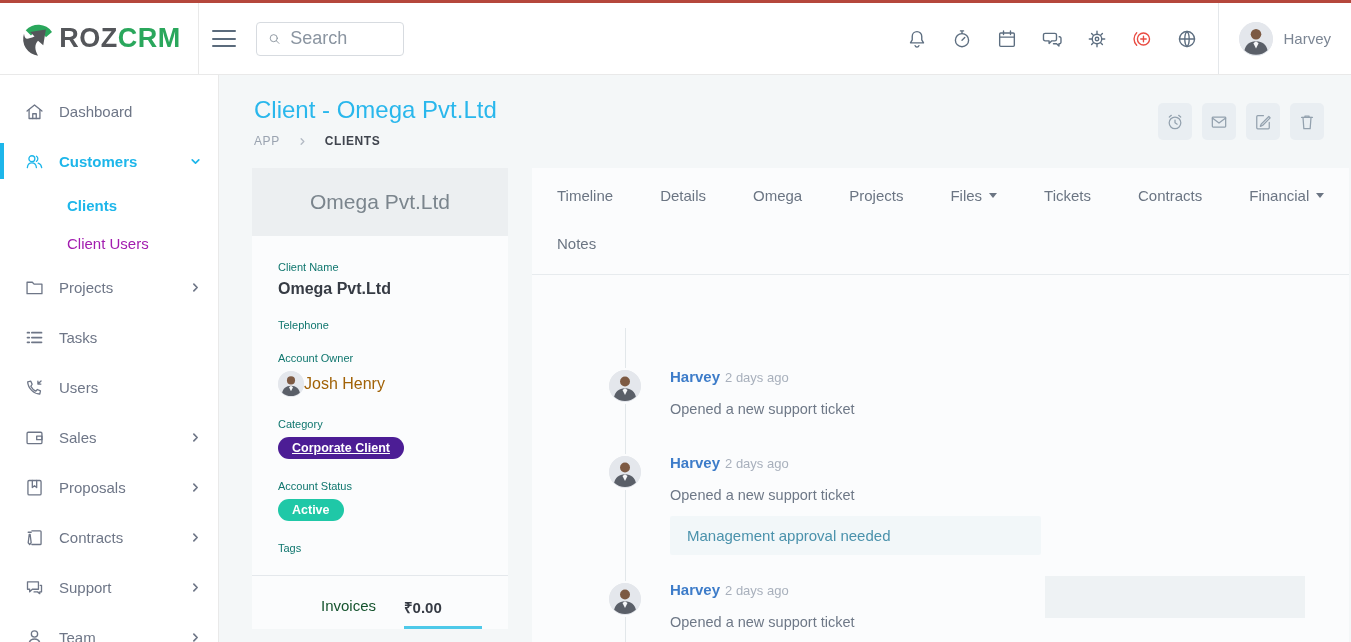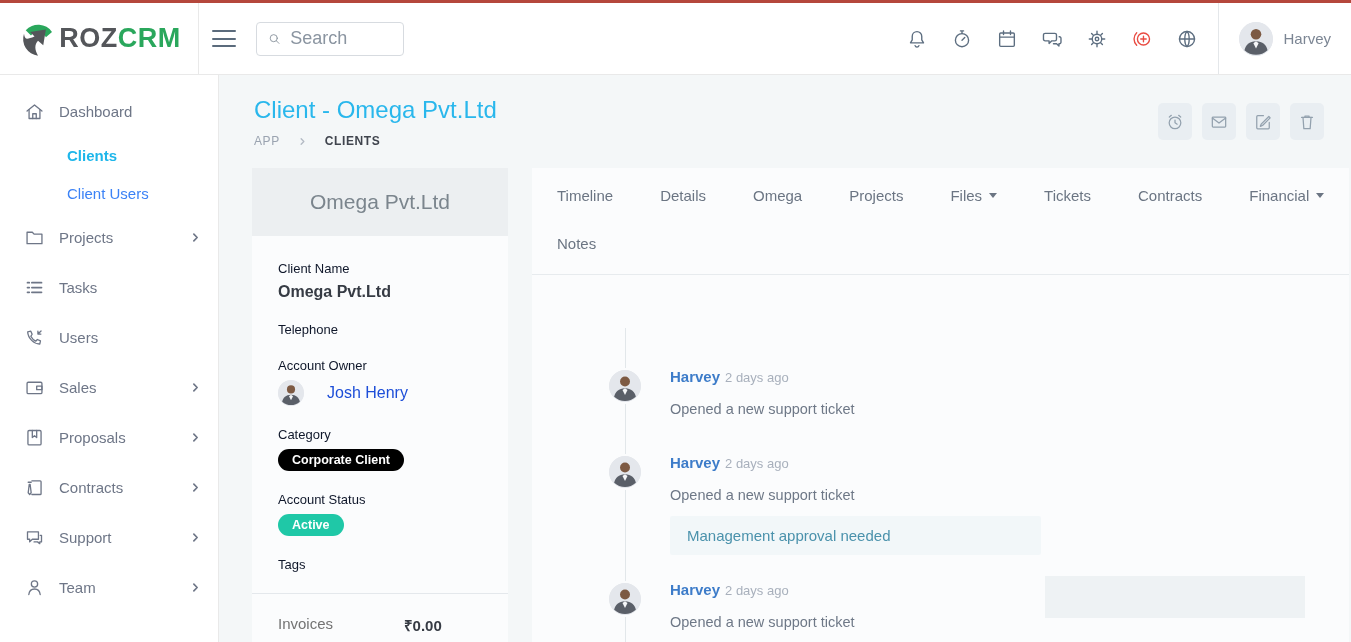--- a/index.html
+++ b/index.html
@@ -28,49 +28,49 @@
   .avatar { border-radius:50%; overflow:hidden; flex:none; background:#e4e7ec; }
 
   
   .app-body { display:flex; height:567px; }
   .sidebar { width:219px; border-right:1px solid #e9e9e9; padding-top:11px; background:#fff; flex:none; }
   .nav-item { height:50px; display:flex; align-items:center; gap:14px; padding:0 17px 0 24px; color:#6e7687; font-size:15px; position:relative; cursor:pointer; }
   .nav-item svg { width:21px; height:21px; flex:none; }
   .nav-item .caret { margin-left:auto; width:11px; height:11px; }
   .nav-item.active { color:#1db6ea; font-weight:700; }
   .nav-item.active::before { content:''; position:absolute; left:0; top:7px; bottom:7px; width:4px; background:#1db6ea; }
-  .nav-sub { height:38px; display:flex; align-items:center; padding-left:67px; color:#3b82f6; font-size:15px; cursor:pointer; }
+  .nav-sub { height:38px; display:flex; align-items:center; padding-left:67px; color:#a21caf; font-size:15px; cursor:pointer; }
   .nav-sub.active { color:#1db6ea; font-weight:700; }
 
   .main { flex:1; background:#f4f7f8; overflow:hidden; }
   .page-head { display:flex; justify-content:space-between; align-items:flex-start; padding:21px 27px 0 35px; }
   .page-title { color:#29b7ec; font-size:24px; font-weight:500; }
   .breadcrumb { margin-top:10px; font-size:12px; letter-spacing:.6px; color:#9aa3b0; display:flex; align-items:center; gap:18px; }
   .breadcrumb .current { color:#40454e; font-weight:700; }
   .bc-sep { width:9px; height:9px; color:#b3bac4; }
   .actions { display:flex; gap:10px; margin-top:7px; }
   .action-btn { width:34px; height:37px; background:#e9eef2; border-radius:5px; display:flex; align-items:center; justify-content:center; color:#93a1ae; cursor:pointer; }
   .action-btn svg { width:20px; height:20px; }
 
   .content { display:flex; gap:24px; padding:20px 27px 0 33px; align-items:flex-start; }
 
   
   .client-card { width:256px; flex:none; background:#fbfcfd; }
   .client-head { height:68px; background:#eceff1; display:flex; align-items:center; justify-content:center; color:#7b858d; font-size:21px; }
   .client-body { padding:25px 26px 0; }
   .field { margin-bottom:21px; }
-  .field-label { font-size:13px; color:#0f172a; margin-bottom:7px; }
+  .field-label { font-size:11px; color:#0f766e; margin-bottom:7px; }
   .field-value { font-size:16px; color:#363b44; font-weight:600; }
-  .owner-row { display:flex; align-items:center; gap:23px; font-size:16px; color:#1d4ed8; cursor:pointer; }
+  .owner-row { display:flex; align-items:center; gap:0; font-size:16px; color:#a16207; cursor:pointer; }
   .badge { display:inline-block; border-radius:12px; color:#fff; font-size:12.5px; padding:4px 14px; font-weight:600; }
-  .badge.purple { background:#000000; }
+  .badge.purple { background:#4c1d95;text-decoration:underline; }
   .badge.teal { background:#1fc8a7; }
   .fin-divider { border-top:1px solid #e4e8ec; }
   .fin-row { display:flex; justify-content:space-between; align-items:flex-start; padding:21px 26px 0; }
-  .fin-label { font-size:15px; color:#737373; }
+  .fin-label { font-size:15px; color:#14532d;margin-left:43px; }
   .fin-value { font-size:15px; color:#363b44; font-weight:600; width:78px; padding-bottom:9px; }
   .fin-value.underline { border-bottom:3px solid #4ec9e9; }
 
   
   .right-card { flex:1; background:#fbfcfd; min-height:472px; position:relative; }
   .tabs { padding:19px 25px 0; border-bottom:1px solid #e7ebee; }
   .tab-row { display:flex; gap:47px; align-items:center; margin-bottom:31px; }
   .tab-row.second { margin-bottom:22px; }
   .tab { font-size:15px; color:#6b7583; cursor:pointer; display:flex; align-items:center; gap:7px; }
   .caret-down { width:0; height:0; border-left:4px solid transparent; border-right:4px solid transparent; border-top:5px solid #6b7583; }
@@ -170,20 +170,32 @@
 <div class="app-body">
   <nav class="sidebar">
     <div class="nav-item">
       <svg class="stroke" viewBox="0 0 24 24">
           <path d="M3.5 11.5 12 4.5l8.5 7"></path>
           <path d="M5.8 9.8V20h12.4V9.8"></path>
           <path d="M10 20v-5.4h4V20"></path>
         </svg>
       <span>Dashboard</span>
     </div>
+    <div class="nav-item active">
+      <svg class="stroke" viewBox="0 0 24 24">
+          <circle cx="9" cy="8.8" r="3.4"></circle>
+          <path d="M3.8 19c.4-3.4 2.6-5.4 5.2-5.4s4.8 2 5.2 5.4"></path>
+          <path d="M14.2 6a3.4 3.4 0 0 1 0 5.8"></path>
+          <path d="M16.2 13.8c2.2.6 3.6 2.4 4 5.2"></path>
+        </svg>
+      <span>Customers</span>
+      <svg class="stroke caret" viewBox="0 0 10 10">
+          <path d="M2 3.5l3 3 3-3"></path>
+        </svg>
+    </div>
     <div class="nav-sub active">
         <span>Clients</span>
       </div>
     <div class="nav-sub">
         <span>Client Users</span>
       </div>
     <div class="nav-item">
       <svg class="stroke" viewBox="0 0 24 24">
           <path d="M3.5 6h6l2 2.2h9V19h-17z"></path>
         </svg>

